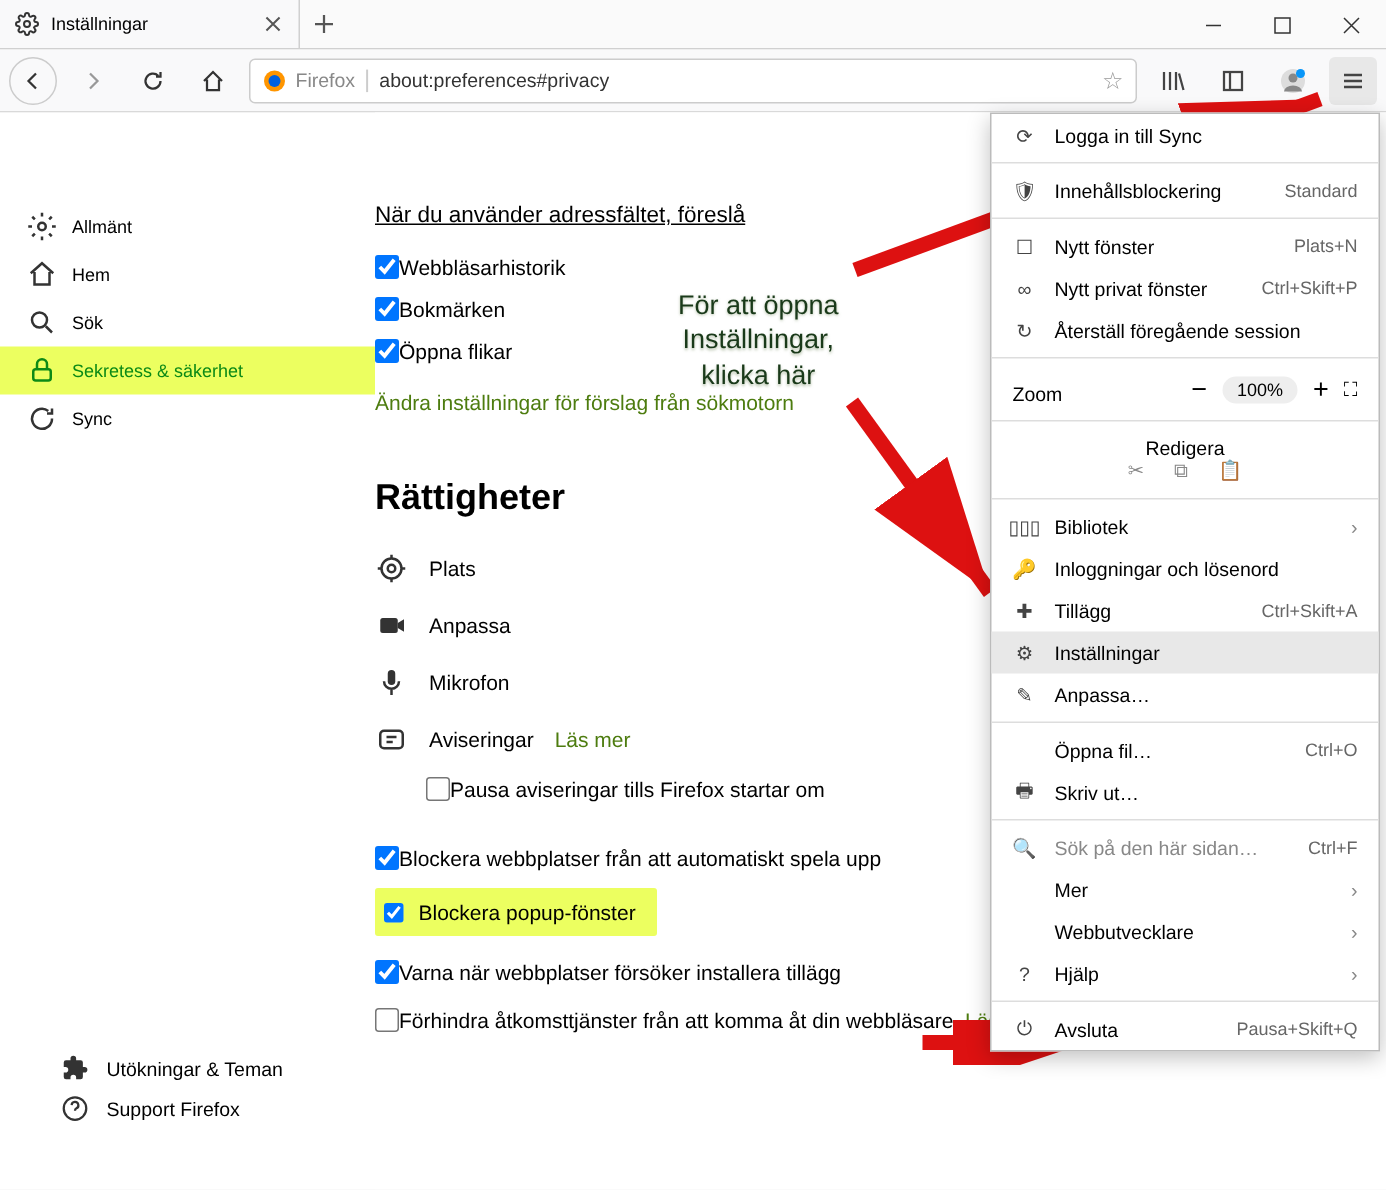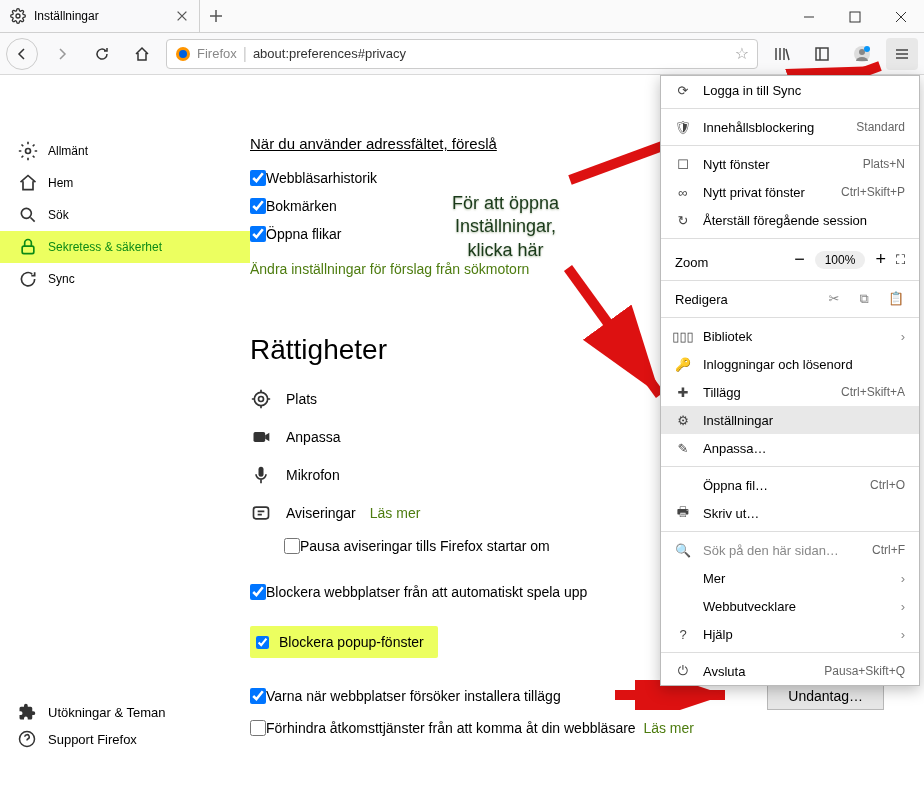--- a/index.html
+++ b/index.html
@@ -23,48 +23,48 @@
 .url-text { font-size: 13px; color:#333; flex:1; }
 .star { color:#999; }
 
 
 .content { position:absolute; top:75px; left:0; right:0; bottom:0; background:#fff; display:flex; }
 .sidebar { width: 250px; padding: 60px 0 0 0; }
 .side-item { display:flex; align-items:center; gap: 12px; padding: 9px 16px 9px 48px; font-size: 12px; cursor:pointer; position:relative; }
 .side-item.active { background:#ecff60; color:#0c8a16; font-weight:500; }
 .side-item .sicon { position:absolute; left:18px; width:20px; height:20px; }
 .side-lower { position:absolute; bottom: 40px; left:0; width:250px; }
-.side-lower .side-item { font-size: 13px; padding: 6px 16px 6px 48px; }
+.side-lower .side-item { font-size: 13px; padding: 6px 16px 6px 48px; margin-left: 23px; }
 
 .main { flex:1; padding: 60px 40px 20px 0; background:#fff; position:relative; }
 .section-intro { font-size:15px; margin-bottom:12px;text-decoration:underline; }
 .chk { display:flex; align-items:center; gap:0; padding: 6px 0; font-size:14px; }
 .chk input { width:16px; height:16px; }
 .link { color:#4d7c0f; cursor:pointer; font-size:14px; }
-.section-h { font-size:28px; font-weight:400; margin: 56px 0 14px 0; }
+.section-h { font-size:24px; font-weight:700; margin: 40px 0 14px 0; }
 
 .perm-row { display:flex; align-items:center; gap: 14px; padding: 8px 0; font-size:14px; }
 .perm-icon { width:22px; height:22px; display:flex; align-items:center; justify-content:center; }
 .perm-sub { margin-left: 34px; }
 
-.highlight-row { background:#ecff60; display:inline-flex; padding: 8px 14px 8px 6px; align-items:center; gap:10px; font-size:14px; margin: 16px 0; border-radius:2px; }
+.highlight-row { background:#ecff60; display:inline-flex; padding: 8px 14px 8px 6px; align-items:center; gap:10px; font-size:14px; margin: 2px 0; border-radius:2px; }
 .btn { background:#e6e6e6; border:1px solid #b8b8b8; padding:5px 20px; font-size:14px; cursor:pointer; }
 .row-with-btn { display:flex; align-items:center; justify-content:space-between; padding: 4px 0; }
 
 
 .menu-panel { position:absolute; top:75px; right:4px; width:260px; background:#fff; border:1px solid #bbb; box-shadow: 0 4px 14px rgba(0,0,0,0.25); z-index:100; font-size:13px; }
 .menu-item { display:flex; align-items:center; padding: 6px 14px; gap:12px; cursor:pointer; position:relative; }
 .menu-item.highlighted { background:#e8e8e8; }
 .menu-shortcut { margin-left:auto; color:#666; font-size:12px; }
 .menu-sep { height:1px; background:#ddd; margin:4px 0; }
 .menu-icon { width:16px; height:16px; display:flex; align-items:center; justify-content:center; color:#444; }
 .zoom-row { display:flex; align-items:flex-end; justify-content:space-between; padding:6px 14px; }
 .zoom-ctrls { display:flex; align-items:center; gap:10px; }
 .zoom-pct { background:#eee; border-radius:10px; padding:2px 10px; font-size:12px; }
-.edit-row { display:flex; align-items:center; justify-content:space-between; padding:6px 14px; }
+.edit-row { display:flex; align-items:center; justify-content:space-between; padding:6px 14px;flex-direction:column; }
 .edit-icons { display:flex; gap:20px; color:#888; }
 .arrow-right { margin-left:auto; color:#888; }
 
 
 .annot { position:absolute; font-family: Georgia, serif; font-size:18px; color:#1a3a1a; text-shadow: 0 1px 2px rgba(130,150,110,0.6); line-height:1.3; z-index:50; text-align:center; }
 .red-arrow { position:absolute; z-index:60; }
 
 svg { display:block; }
 </style>
 </head>

